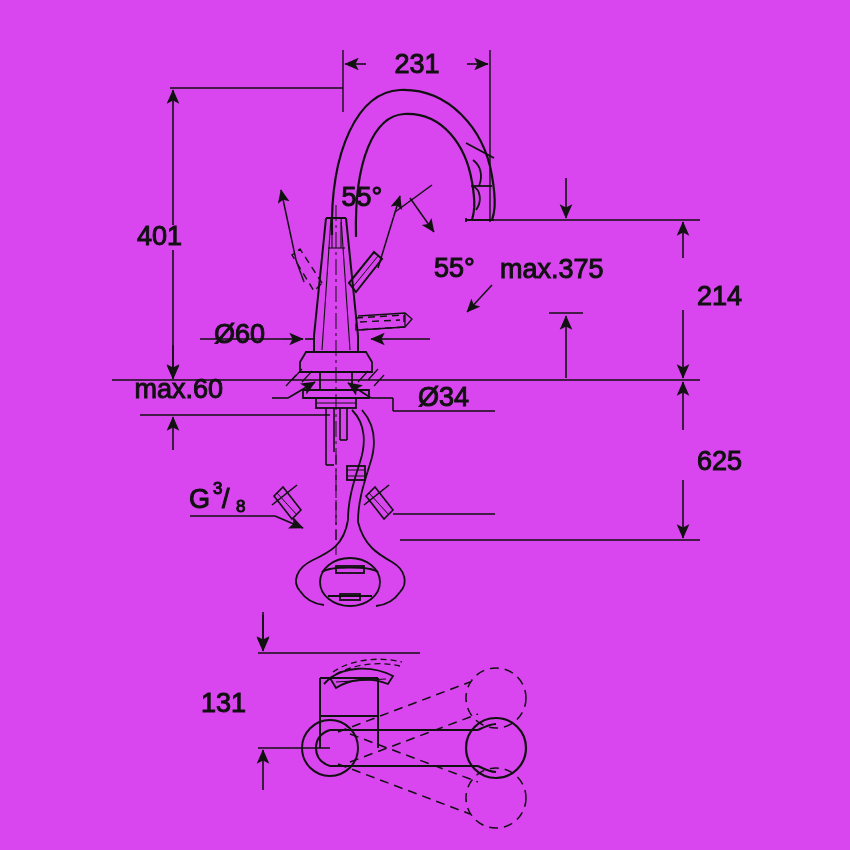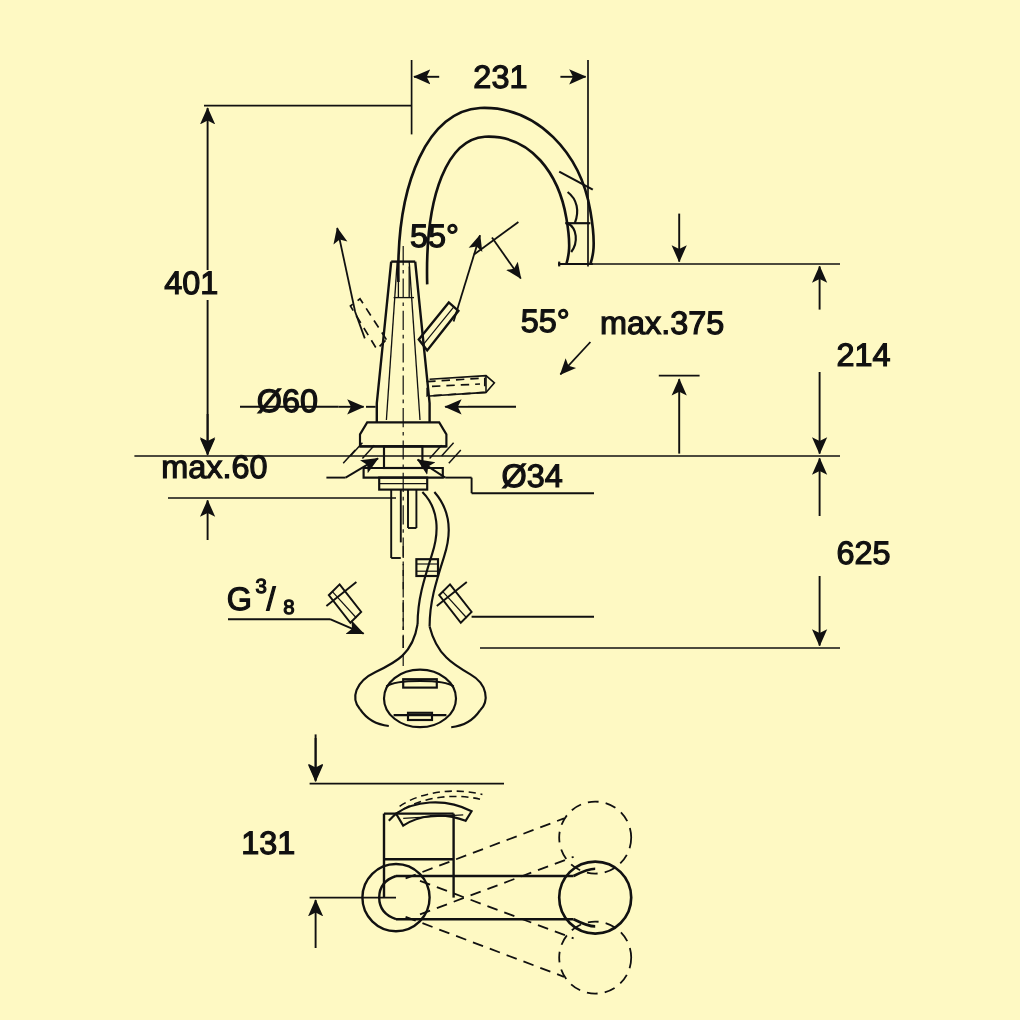--- a/index.html
+++ b/index.html
@@ -1,18 +1,18 @@
 <!DOCTYPE html>
 <html><head>
 <meta charset="utf-8">
 <style>
   html,body{margin:0;padding:0;background:#ffffff;}
   body{width:850px;height:850px;overflow:hidden;
        font-family:"Liberation Sans", sans-serif;}
-  #sheet{position:relative;width:850px;height:850px;background:#fef9c3;}
+  #sheet{position:relative;width:850px;height:850px;background:#d946ef;}
   svg{display:block;}
   .dimtext{font-family:"Liberation Sans", sans-serif;font-size:27px;fill:#111;}
   .dimtext-sm{font-family:"Liberation Sans", sans-serif;font-size:17px;fill:#111;}
   text{dominant-baseline:alphabetic;}
 </style>
 </head>
 <body>
 
 <div id="sheet">
 <svg width="850" height="850" viewBox="0 0 850 850">

